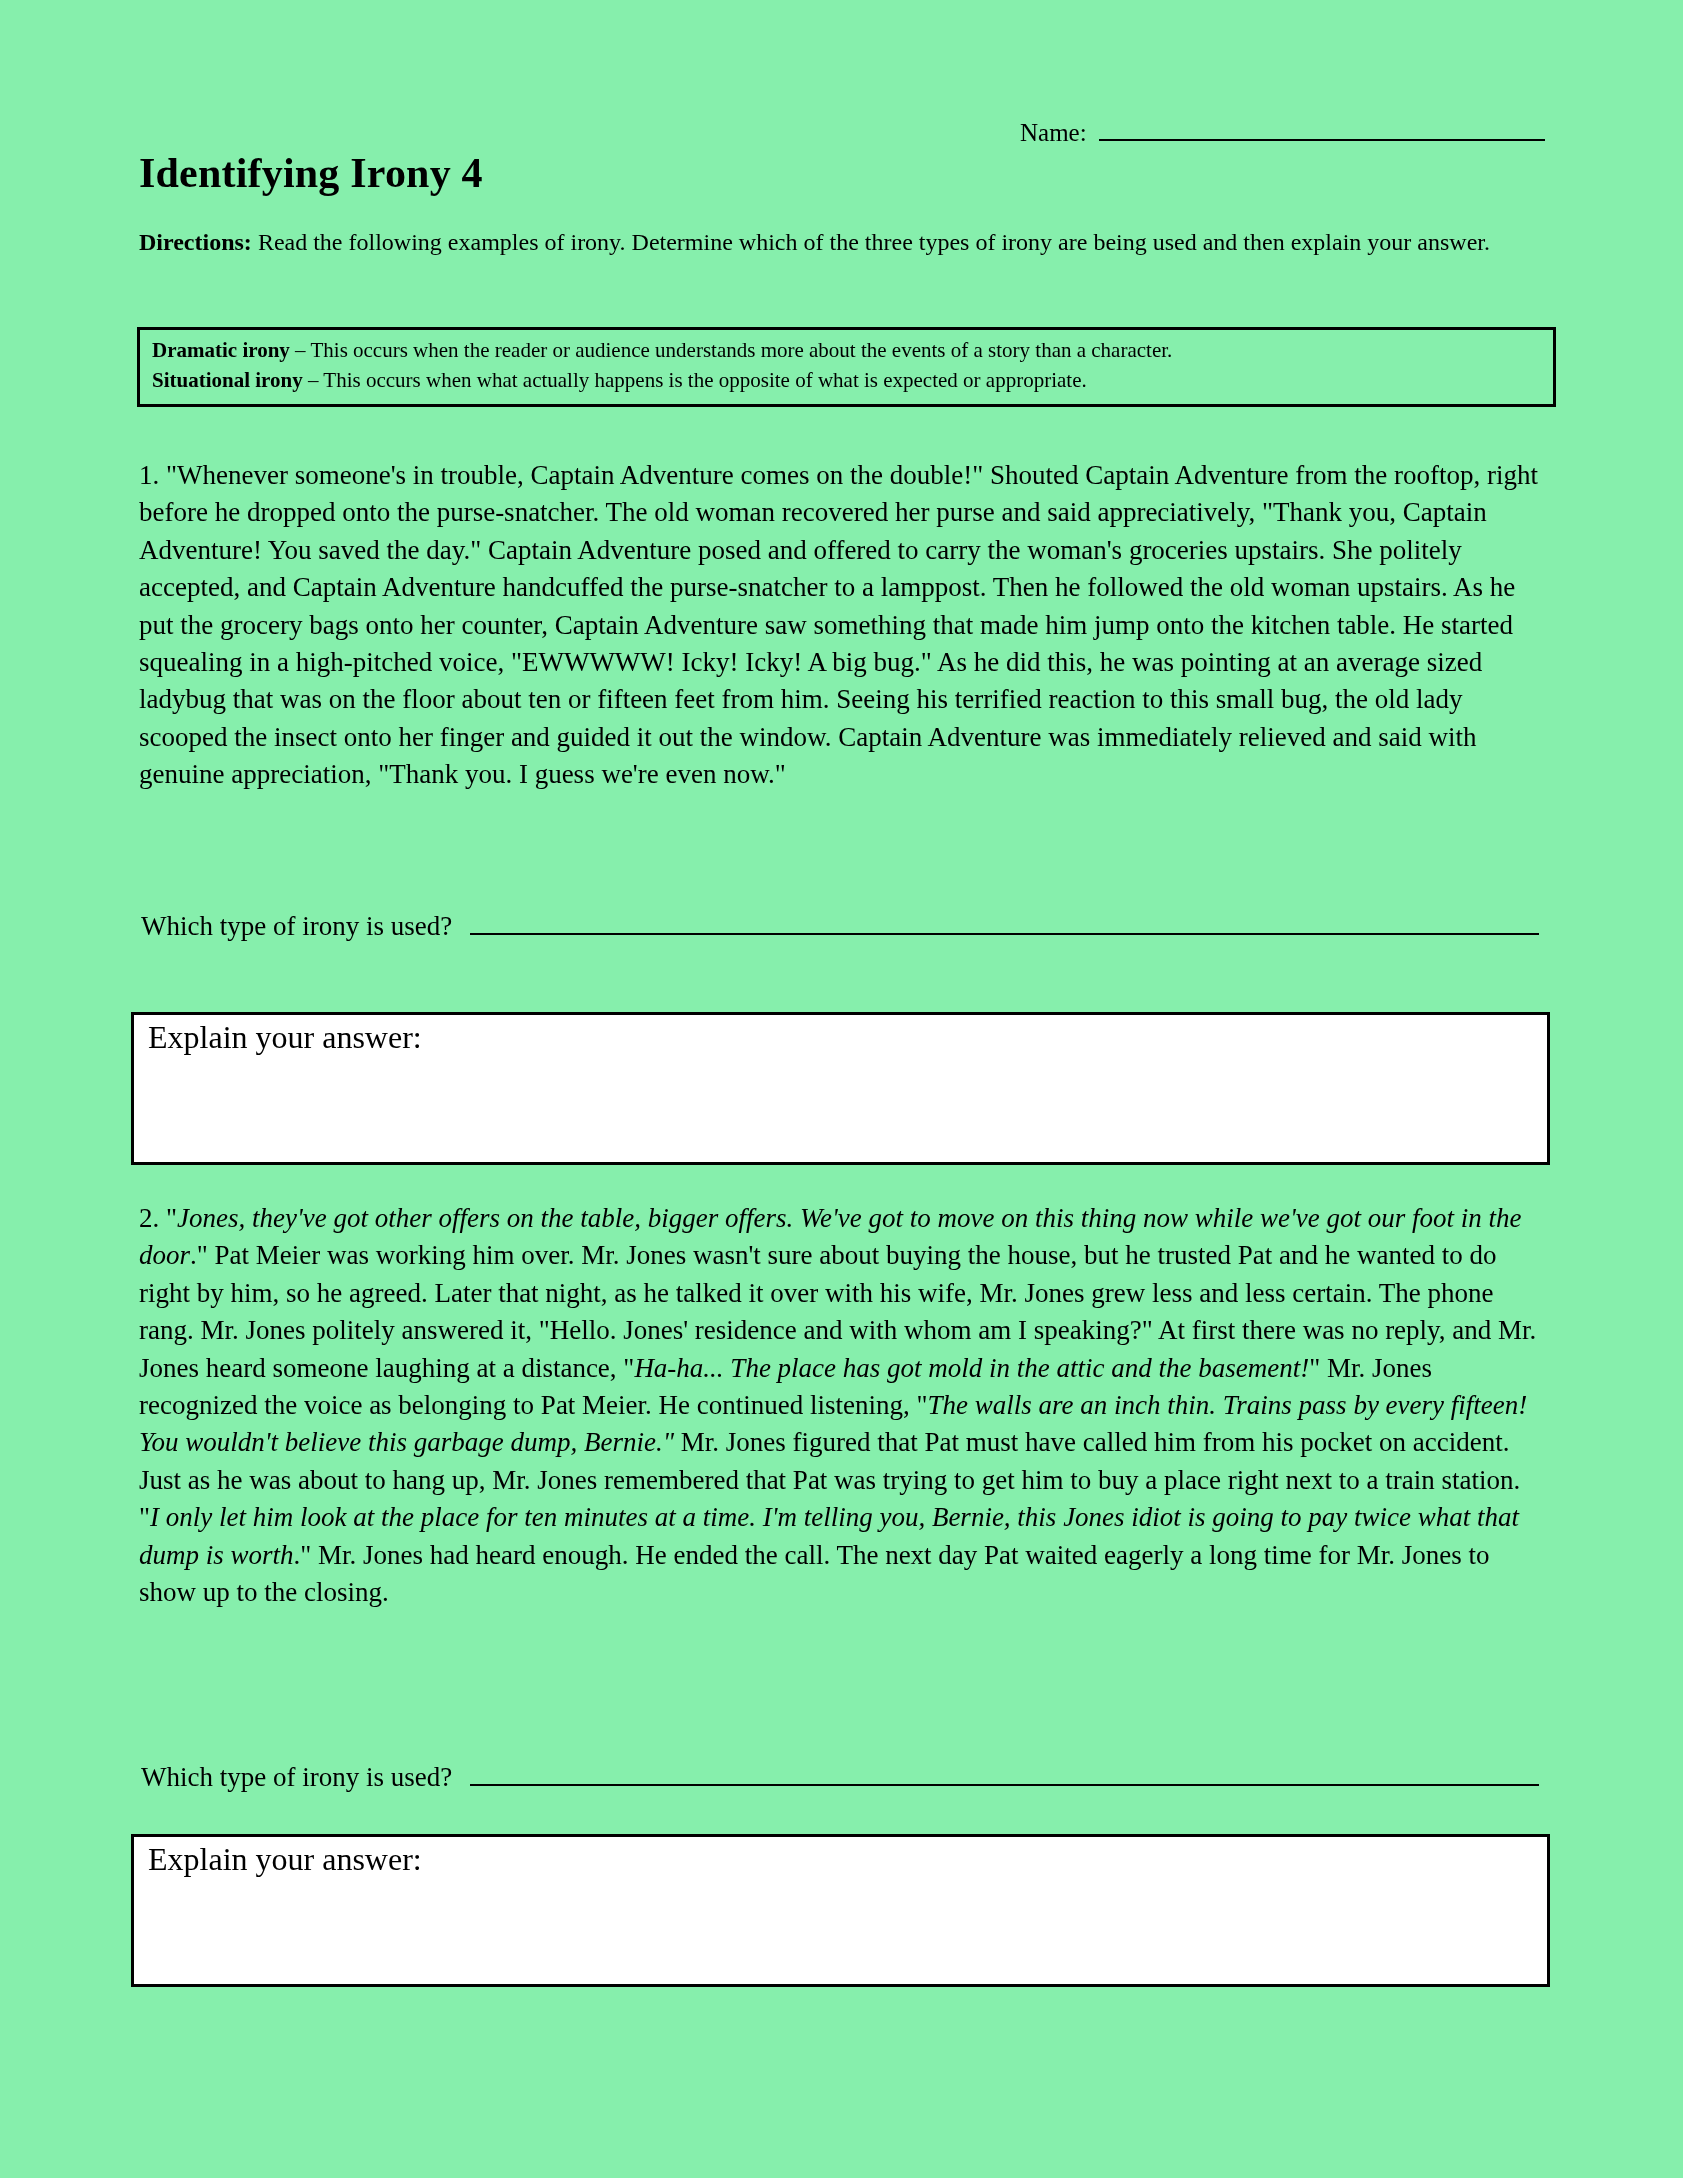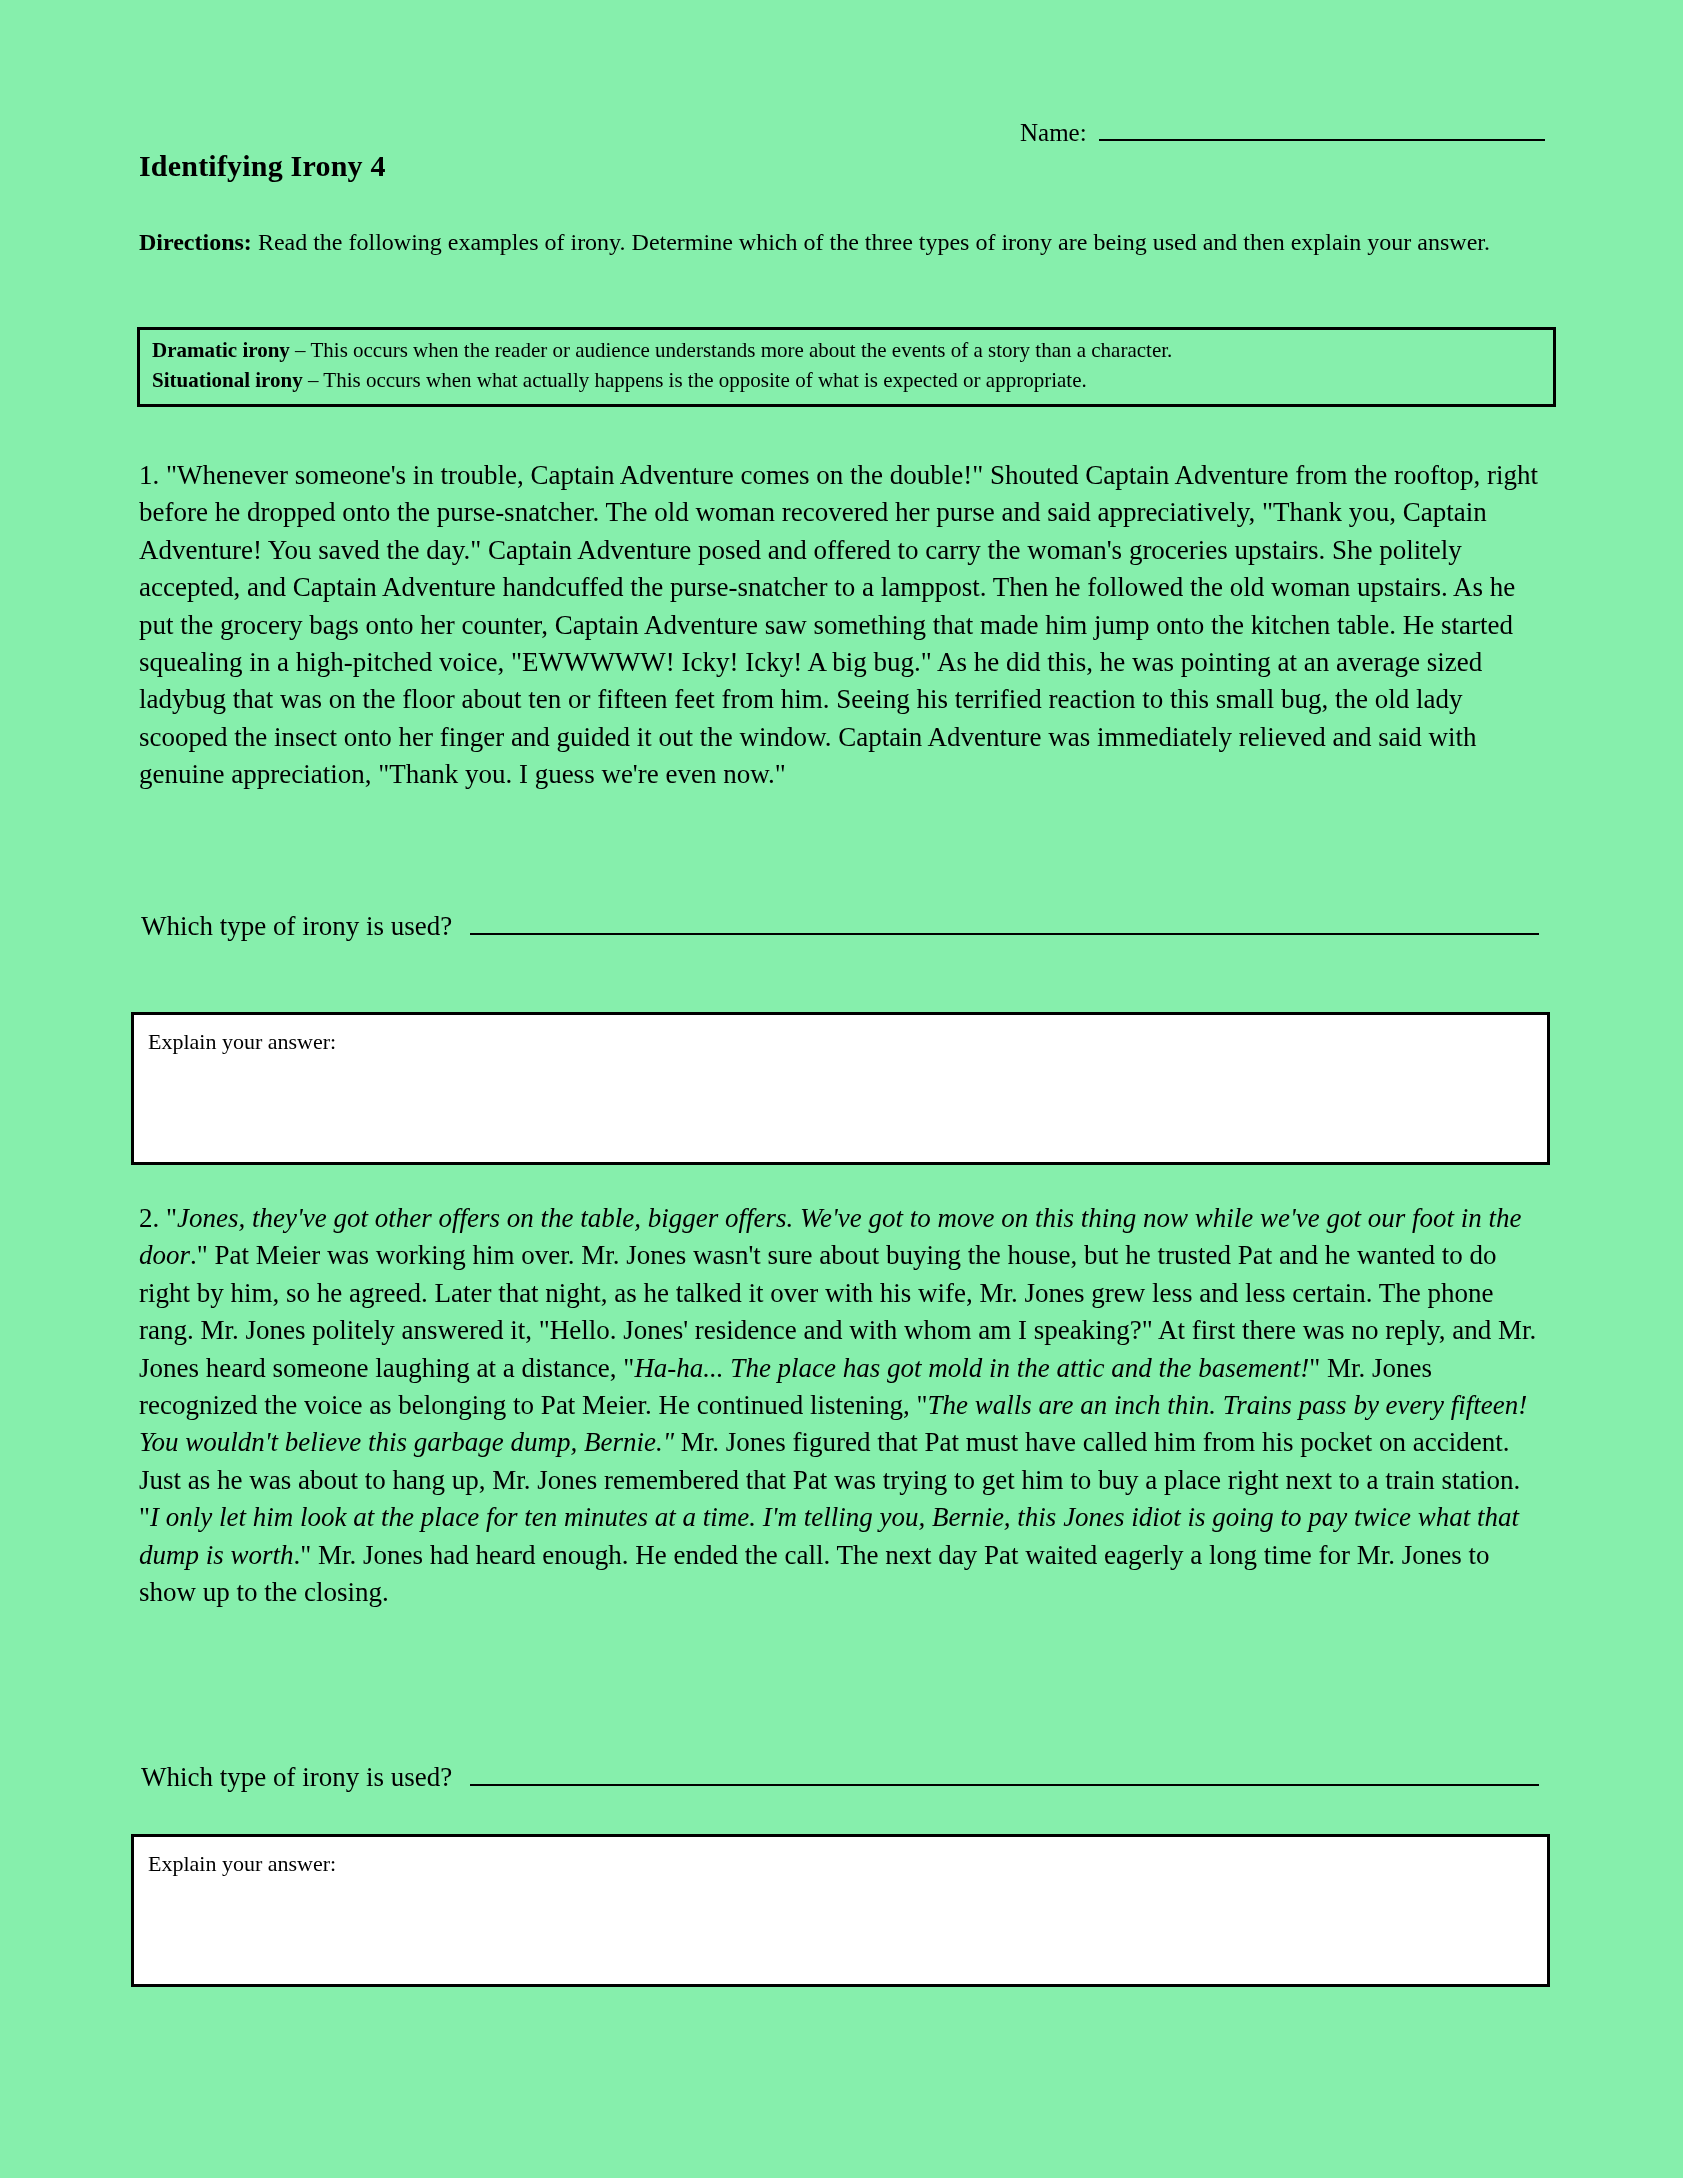--- a/index.html
+++ b/index.html
@@ -41,21 +41,21 @@
     margin-left: 12px;
     border-bottom: 2px solid #000;
     height: 22px;
   }
 
   
   .title {
     position: absolute;
     left: 139px;
     top: 149px;
-    font-size: 30px;
+    font-size: 42px;
     font-weight: bold;
     letter-spacing: 0.2px;
   }
 
   
   .directions {
     position: absolute;
     left: 139px;
     top: 226px;
     width: 1396px;
@@ -119,22 +119,22 @@
   
   .explain-box {
     position: absolute;
     left: 131px;
     width: 1419px;
     border: 3px solid #000;
     box-sizing: border-box;
     background: #fff;
   }
   .explain-label {
-    font-size: 22px;
-    padding: 14px 0 0 14px;
+    font-size: 32px;
+    padding: 4px 0 0 14px;
   }
   #explain-box-1 { top: 1012px; height: 153px; }
   #explain-box-2 { top: 1834px; height: 153px; }
 </style>
 </head>
 <body>
 
 <div class="page">
 
   <div class="name-row">

